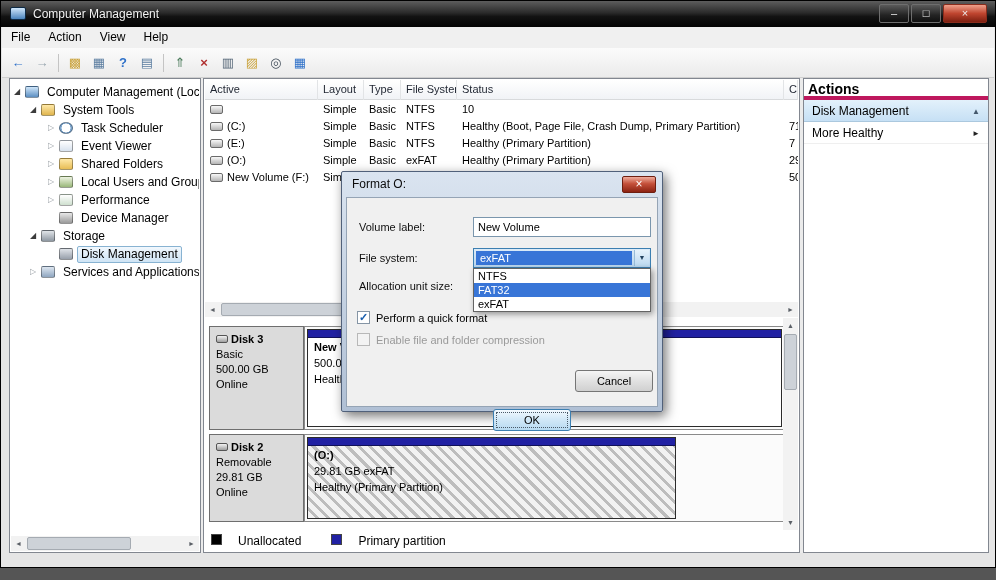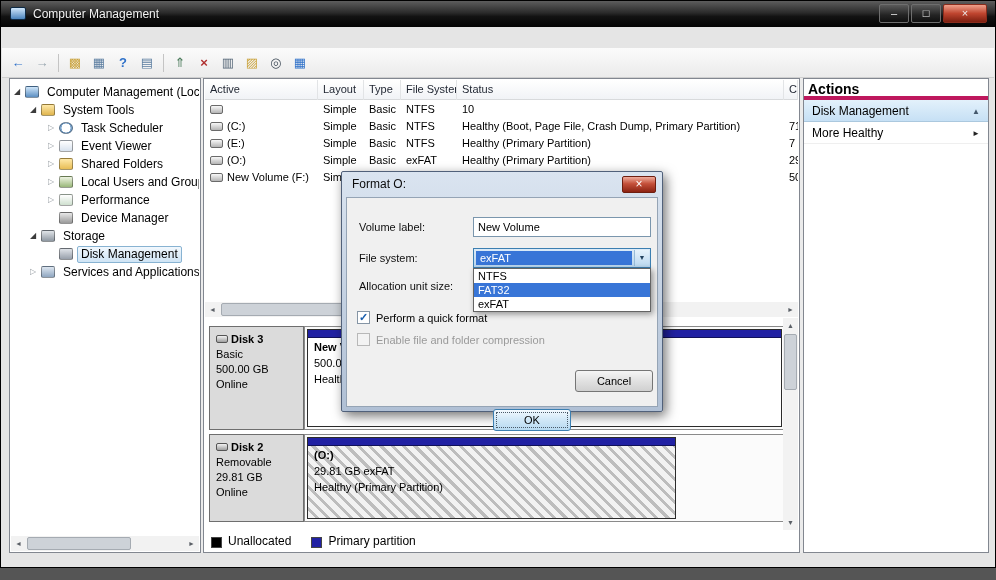--- a/index.html
+++ b/index.html
@@ -82,21 +82,21 @@
   .part{position:absolute;left:2px;top:2px;bottom:2px;background:#fff;border:1px solid #2b2b2b;}
   .part.full{right:2px;}
   .part.w77{width:77%;}
   .pstrip{height:8px;background:#2121a3;border-bottom:1px solid #11115a;}
   .ptext{padding:2px 6px 0 6px;font-size:11px;line-height:14px;white-space:nowrap;overflow:hidden;}
   .ptitle{font-weight:bold;}
   .part.hatch{background:repeating-linear-gradient(45deg,#f2f2f2 0 5px,#bdbdbd 5px 8px);}
   .mid-vscroll{position:absolute;right:1px;top:239px;height:212px;width:15px;background:#f2f2f2;}
   .mid-vscroll .sarrow.up{top:0;left:0}.mid-vscroll .sarrow.down{bottom:0;left:0;top:auto;}
   .vthumb{position:absolute;left:1px;top:16px;width:13px;height:56px;background:#cdd2d8;border:1px solid #a5abb2;border-radius:2px;}
-  .legend{position:absolute;left:7px;bottom:4px;height:14px;display:flex;align-items:flex-end;gap:6px;font-size:12px;}
+  .legend{position:absolute;left:7px;bottom:4px;height:14px;display:flex;align-items:flex-start;gap:16px;font-size:12px;}
   .lsq{width:11px;height:11px;border:1px solid #444;display:inline-block;}
   .lsq1{background:#000}.lsq2{background:#2121a3;margin-left:14px;}
   
   .actions-title{height:21px;line-height:21px;padding-left:4px;font-size:14px;font-weight:bold;border-bottom:4px solid #be185d;}
   .act-section{position:relative;height:22px;line-height:22px;padding-left:8px;font-size:12px;
     background:linear-gradient(#e3f1fb,#c6e0f5);border-bottom:1px solid #abc8de;}
   .act-chevron{position:absolute;right:8px;top:1px;font-size:8px;color:#44586c;}
   .act-more{position:relative;height:22px;line-height:22px;padding-left:8px;font-size:12px;border-bottom:1px solid #efefef;}
   .act-arrow{position:absolute;right:8px;top:1px;font-size:8px;color:#222;}
   
@@ -140,20 +140,26 @@
   <div class="titlebar">
     <span class="win-icon"></span>
     <span class="win-title">Computer Management</span>
     <span class="win-btns">
       <span class="wbtn">–</span>
       <span class="wbtn">□</span>
       <span class="wbtn close">×</span>
     </span>
   </div>
 
+  <div class="menubar">
+    <span class="mitem">File</span>
+    <span class="mitem">Action</span>
+    <span class="mitem">View</span>
+    <span class="mitem">Help</span>
+  </div>
 
   <div class="toolbar">
     <span class="tbtn" style="color:#2f71c9">←</span>
     <span class="tbtn" style="color:#9aa7b0">→</span>
     <span class="tsep"></span>
     <span class="tbtn" style="color:#caa23a">▩</span>
     <span class="tbtn" style="color:#5b7da0">▦</span>
     <span class="tbtn" style="color:#2f71c9;font-weight:bold">?</span>
     <span class="tbtn" style="color:#5b7da0">▤</span>
     <span class="tsep"></span>

